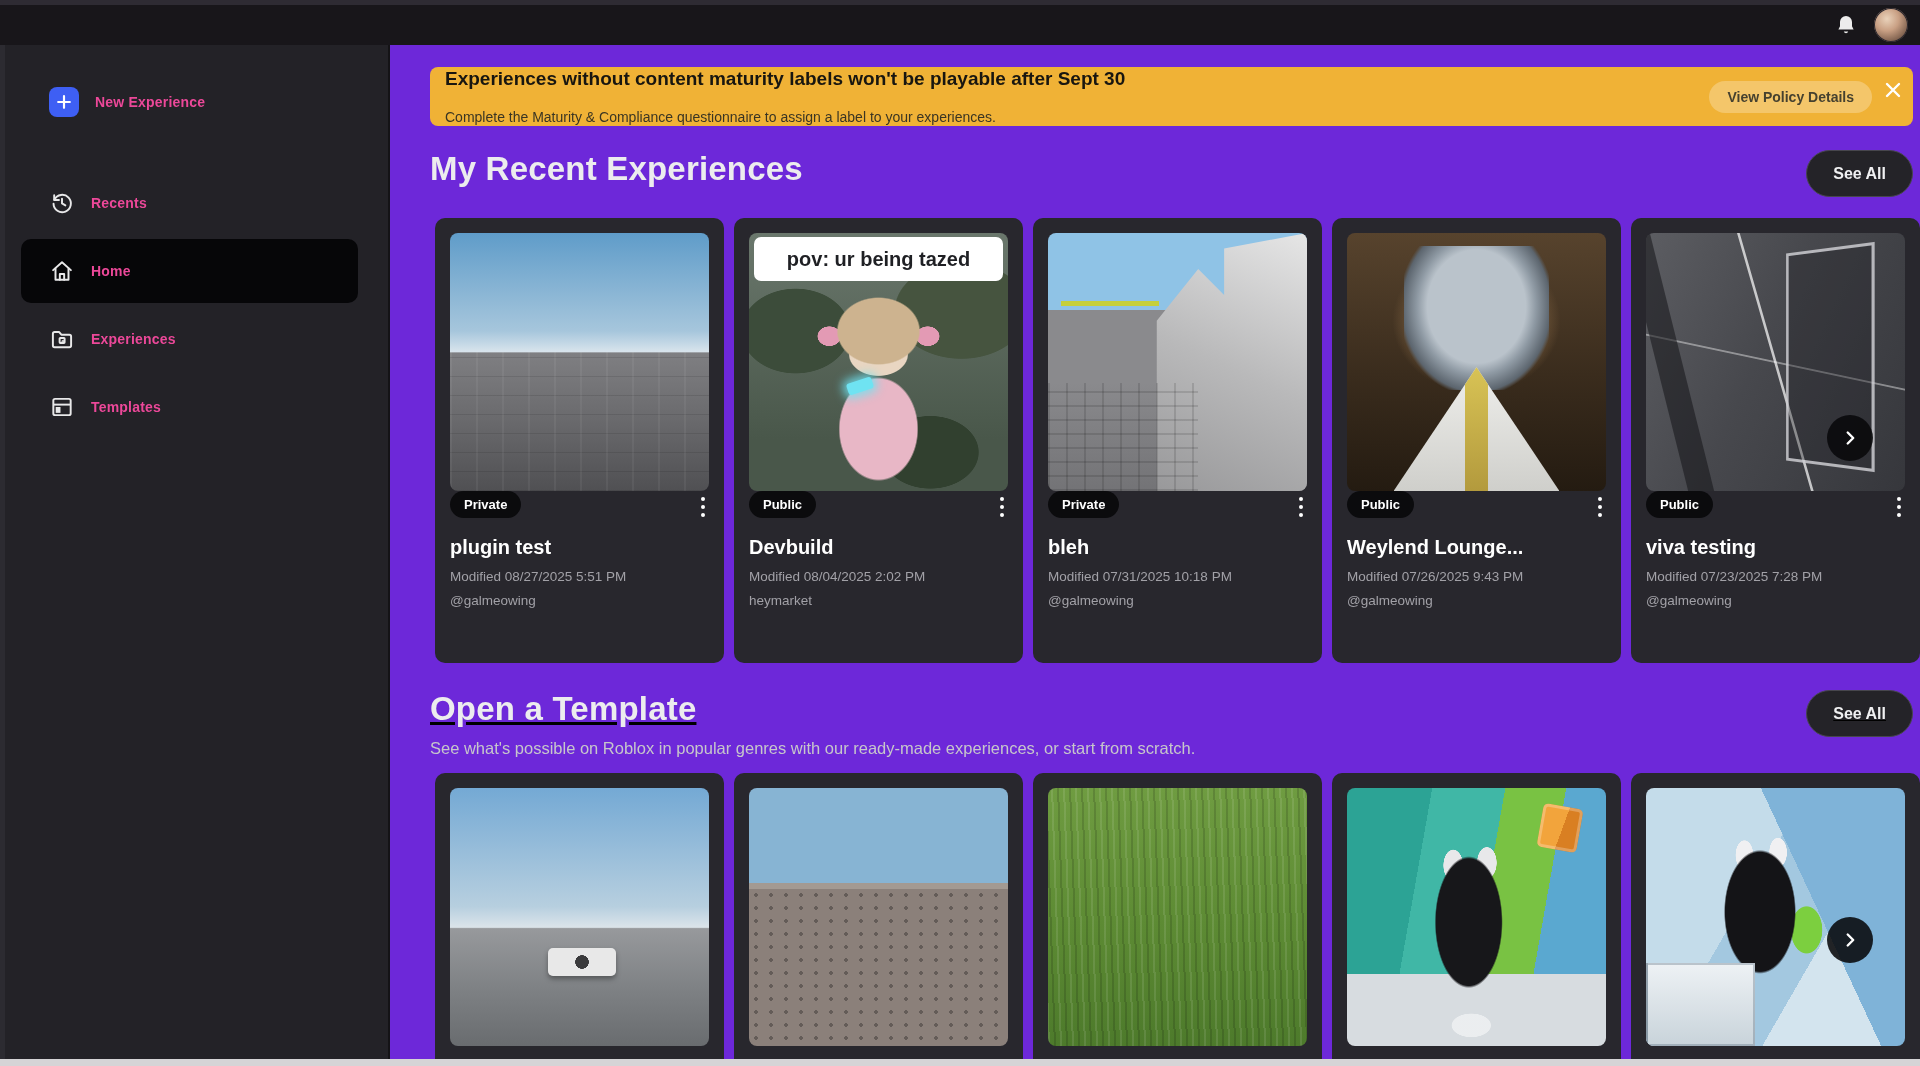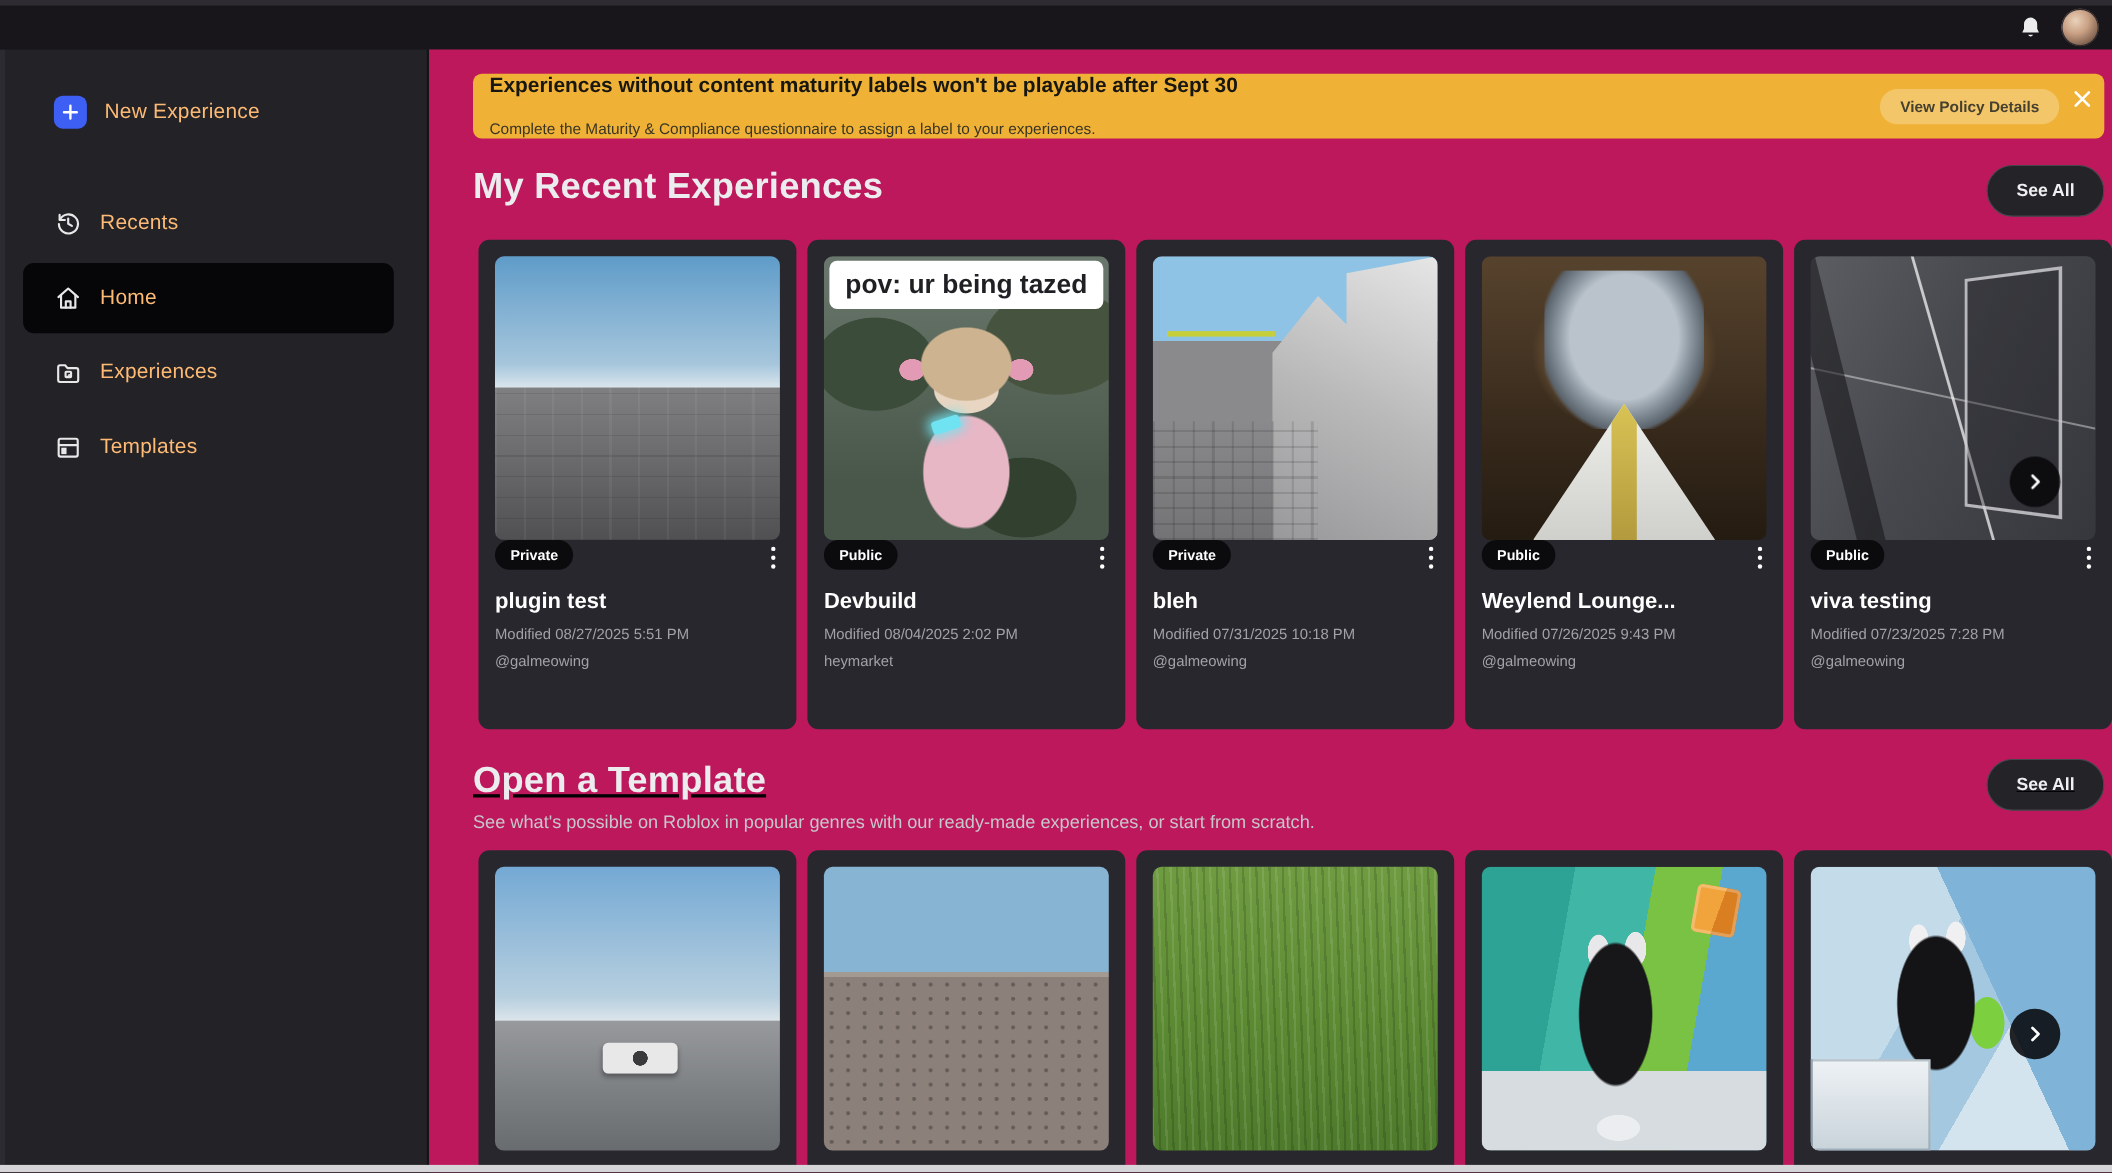--- a/index.html
+++ b/index.html
@@ -16,30 +16,30 @@
             box-shadow: inset 0 0 0 1px #2a272e; }
 
   
   .shell { display:flex; height:1021px; border-left:5px solid #2c2b31; }
 
   
   .sidebar { width:385px; flex:0 0 385px; background:#232227; border-right:2px solid #141316; }
   .new-exp { margin:42px 0 0 44px; display:flex; align-items:center; gap:16px; cursor:pointer; }
   .plus-box { width:30px; height:30px; border-radius:8px; background:var(--accent-blue,#3e5ff4);
               display:flex; align-items:center; justify-content:center; }
-  .new-exp-label, .mi-label { color:#fdba74; font-size:19px; font-weight:400; letter-spacing:.2px; }
+  .new-exp-label, .mi-label { color:#ec4899; font-size:14px; font-weight:700; letter-spacing:.2px; }
   .menu { margin-top:54px; padding:0 30px 0 16px; }
   .menu-item { height:64px; margin-bottom:4px; border-radius:10px; display:flex; align-items:center;
                gap:16px; padding-left:28px; cursor:pointer; }
   .menu-item.active { background:#060608; }
   .mi-icon { width:26px; height:26px; display:flex; align-items:center; justify-content:center; }
   .mi-icon svg { display:none; }
 
   
-  .main { position:relative; flex:1; background:#be185d; padding:0 7px 0 40px; overflow:hidden; }
+  .main { position:relative; flex:1; background:#6d28d9; padding:0 7px 0 40px; overflow:hidden; }
 
   
   .banner { margin-top:22px; height:59px; border-radius:8px; background:var(--banner-bg,#f0b236);
             display:flex; align-items:center; position:relative; padding-left:15px; }
   .banner-title { color:#181610; font-size:19px; font-weight:700; }
   .banner-sub { color:#3a3523; font-size:14px; margin-top:19px; }
   .banner-btn { position:absolute; right:41px; top:14px; height:32px; padding:0 18px; border:none;
                 border-radius:16px; background:rgba(255,255,255,.26); color:#46412f; font-size:14px;
                 font-weight:600; font-family:inherit; cursor:pointer; }
   .banner-close { position:absolute; right:10px; top:13px; width:20px; height:20px; cursor:pointer; }
@@ -52,21 +52,21 @@
   .templates-head { margin-top:27px;text-decoration:underline; }
   .templates-sub { color:#c7c6cb; font-size:16.5px; margin-top:1px; height:20px; }
 
   
   .cards-row { display:flex; gap:10px; margin-left:5px; margin-top:20px; width:1490px; }
   .cards-row.templates-row { margin-top:14px; }
   .card { flex:0 0 289px; height:445px; background:#28272d; border-radius:10px; padding:15px; cursor:pointer; }
   .thumb { position:relative; width:259px; height:258px; border-radius:8px; overflow:hidden; background:#55565a; }
   .thumb-caption { position:absolute; top:4px; left:5px; right:5px; height:44px; background:#ffffff;
                    border-radius:7px; display:flex; align-items:center; justify-content:center;
-                   color:#1f2024; font-size:24px; font-weight:600; }
+                   color:#1f2024; font-size:20px; font-weight:600; }
   .card-meta { }
   .meta-top { display:flex; align-items:flex-start; justify-content:space-between; }
   .badge { display:inline-block; background:var(--badge-bg,#0b0b0d); color:#fff; font-size:13px; font-weight:700;
            padding:6px 14px; border-radius:999px; }
   .kebab { display:flex; flex-direction:column; gap:4px; padding:6px 4px; cursor:pointer; }
   .kebab i { width:4px; height:4px; border-radius:50%; background:#fff; }
   .card-title { color:#ffffff; font-size:20px; font-weight:700; margin-top:13px; }
   .card-modified { color:#a2a1a7; font-size:13.5px; margin-top:10px; }
   .card-owner { color:#a2a1a7; font-size:13.5px; margin-top:9px; }
 

